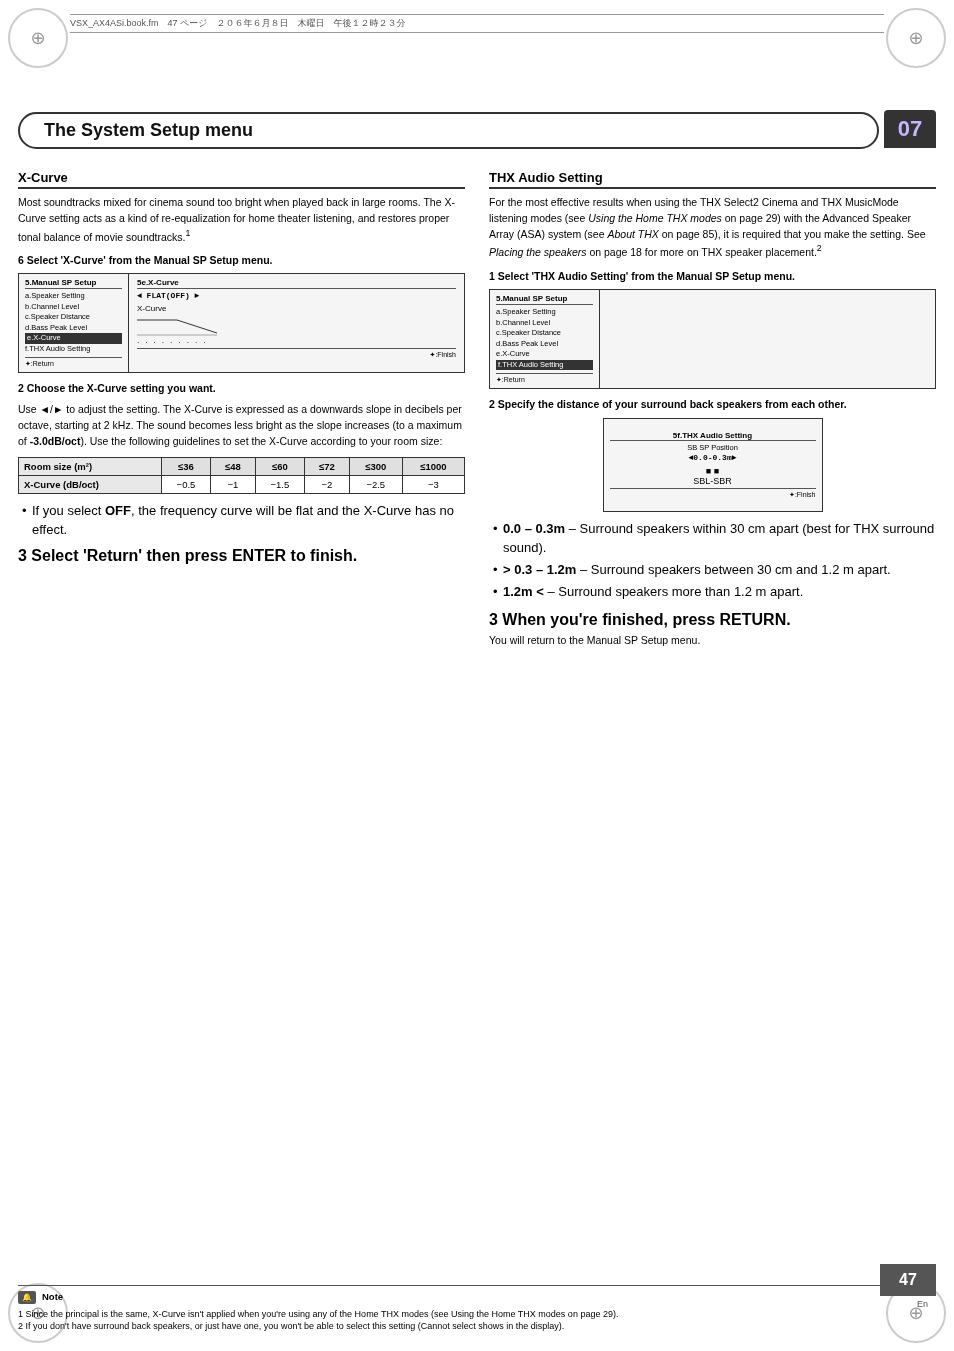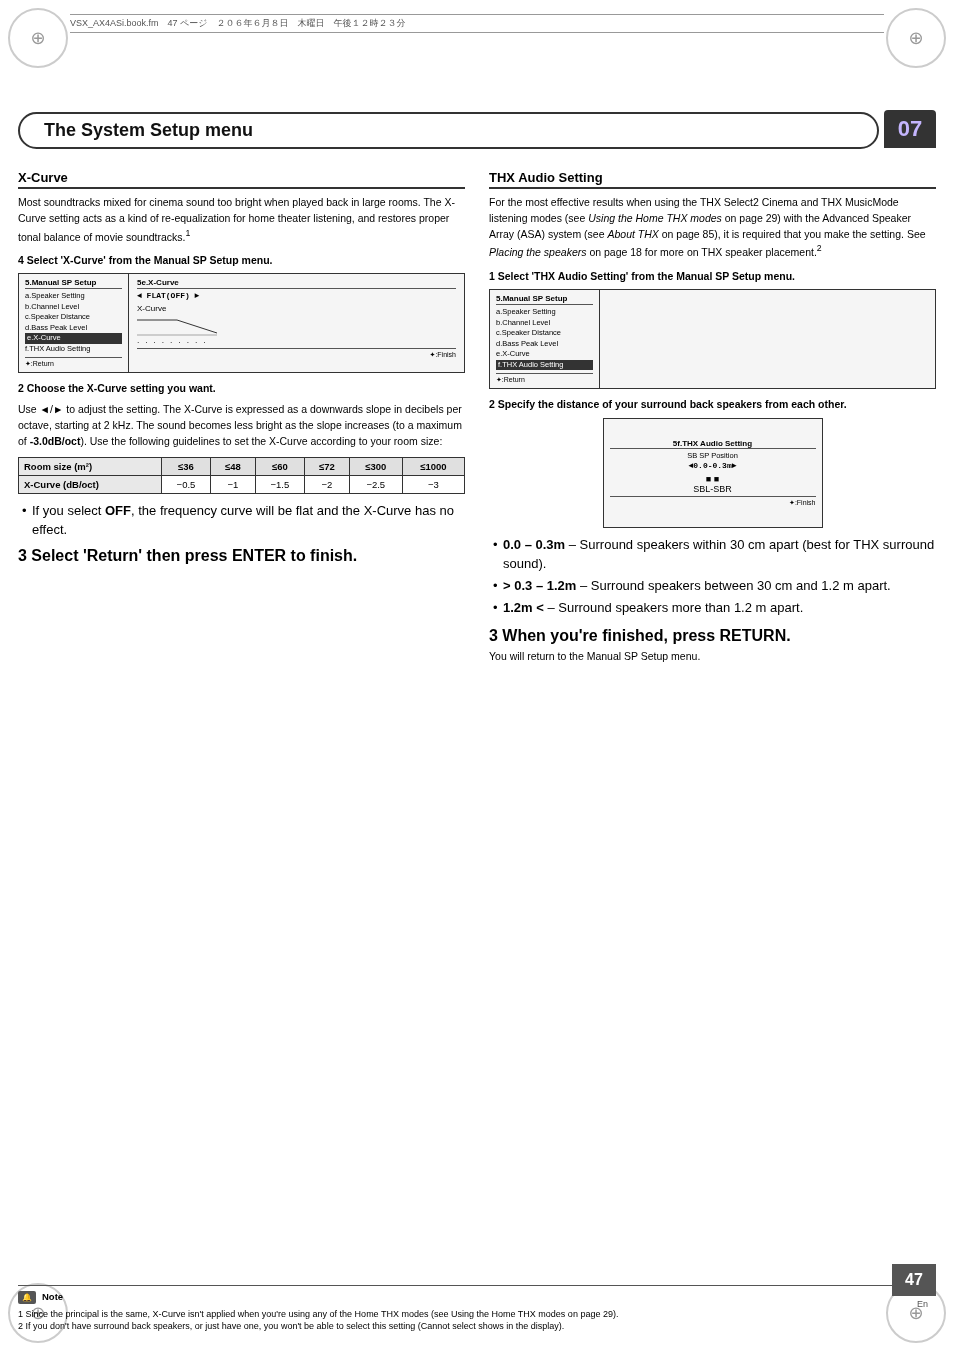--- a/index.html
+++ b/index.html
@@ -255,42 +255,42 @@
 
     
     .page-badge {
       position: absolute;
       bottom: 55px;
       right: 18px;
       background: #555;
       color: #fff;
       font-size: 16px;
       font-weight: bold;
-      width: 44px;
+      width: 56px;
       height: 32px;
       display: flex;
       align-items: center;
       justify-content: center;
     }
 
     .page-en {
       position: absolute;
       bottom: 42px;
       right: 26px;
       font-size: 9px;
       color: #555;
     }
 
     .italic { font-style: italic; }
     .bold { font-weight: bold; }
 
     .screen-single {
       border: 1px solid #333;
       background: #f5f5f5;
-      padding: 20px 6px;
+      padding: 12px 6px;
       font-size: 7.5px;
       margin-bottom: 8px;
       max-width: 220px;
       margin-left: auto;
       margin-right: auto;
     }
 
     .center { text-align: center; }
     .screen-finish { font-size: 7px; border-top: 1px solid #555; padding-top: 2px; margin-top: 2px; text-align: right; }
   </style>
@@ -310,21 +310,21 @@
 
   <div class="title-bar">The System Setup menu</div>
 
   <div class="content-area">
     <div class="two-col">
 
       <div class="col-left">
         <div class="section-heading">X-Curve</div>
         <p class="body-text">Most soundtracks mixed for cinema sound too bright when played back in large rooms. The X-Curve setting acts as a kind of re-equalization for home theater listening, and restores proper tonal balance of movie soundtracks.<sup>1</sup></p>
 
-        <div class="step-heading">4   Select 'X-Curve' from the Manual SP Setup menu.</div>
+        <div class="step-heading">6   Select 'X-Curve' from the Manual SP Setup menu.</div>
 
         <div class="screen-mockup">
           <div class="screen-left-panel">
             <div class="screen-title">5.Manual SP Setup</div>
             <div class="screen-item">a.Speaker Setting</div>
             <div class="screen-item">b.Channel Level</div>
             <div class="screen-item">c.Speaker Distance</div>
             <div class="screen-item">d.Bass Peak Level</div>
             <div class="screen-item highlighted">e.X-Curve</div>
             <div class="screen-item">f.THX Audio Setting</div>

